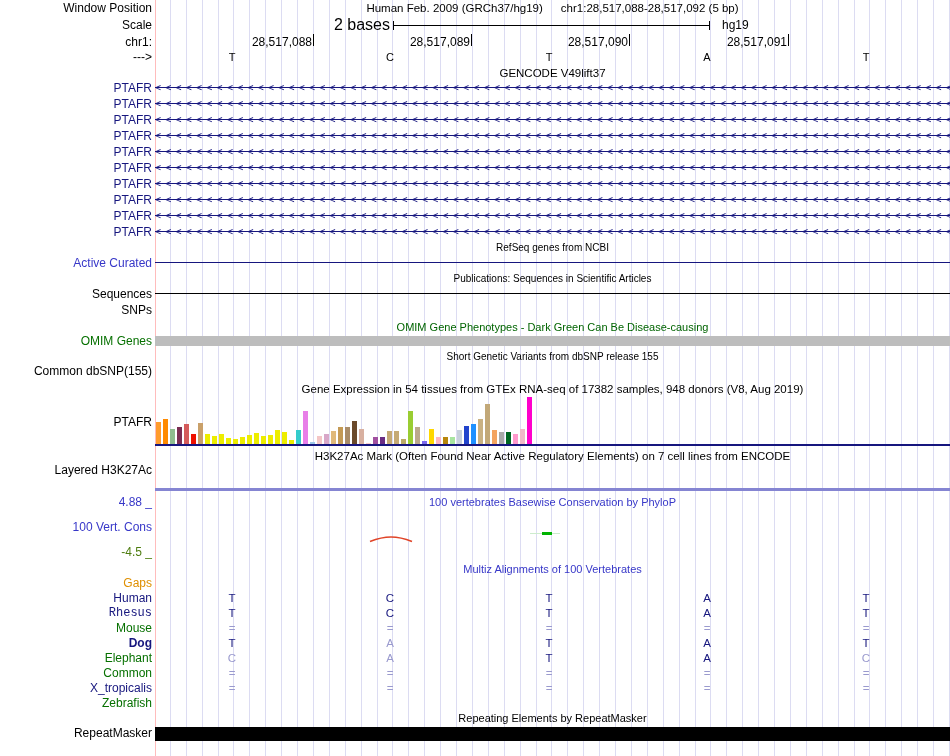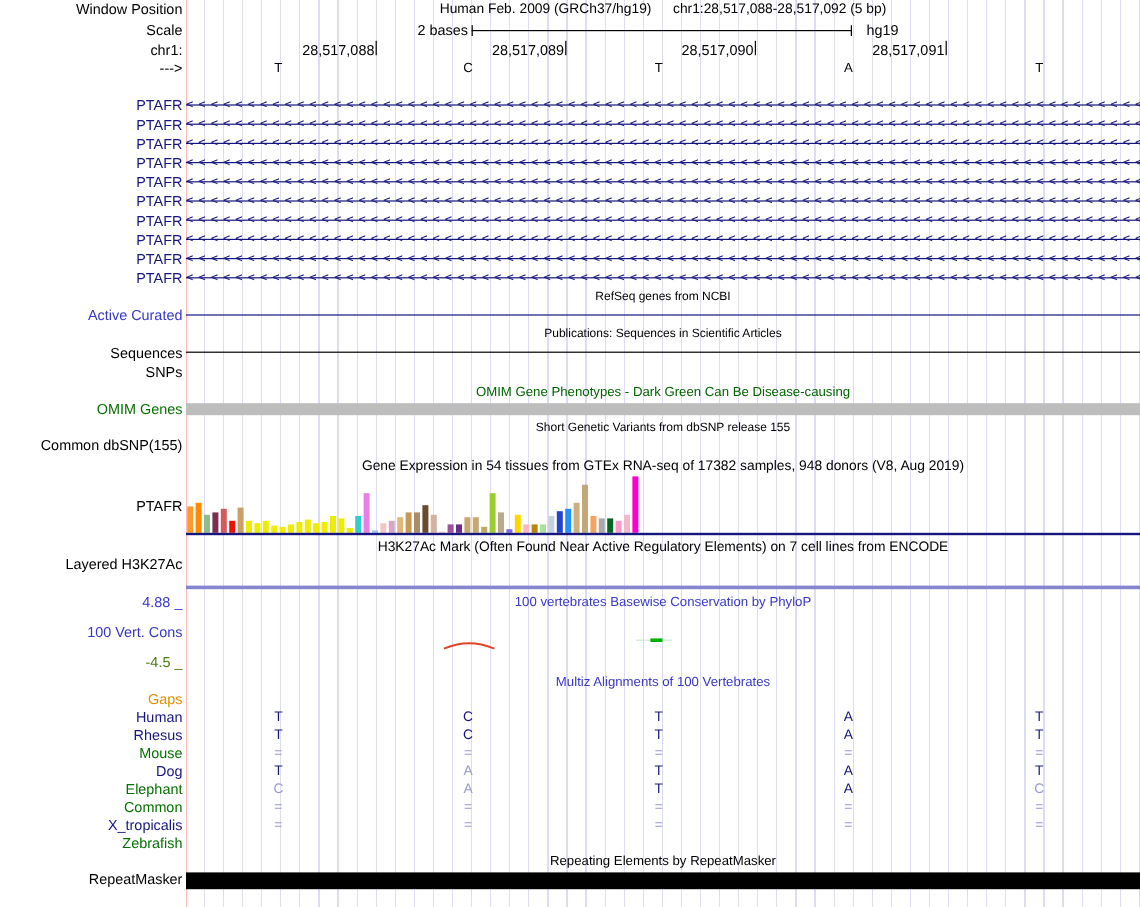--- a/index.html
+++ b/index.html
@@ -22,21 +22,21 @@
   .generow{position:absolute;left:155px;width:795px;height:16px;overflow:hidden;}
   .gline{position:absolute;left:0;top:7px;width:795px;height:1px;background:#16167e;}
   .garr{position:absolute;left:0;top:0;width:795px;height:16px;line-height:16px;
     font-family:"DejaVu Sans Mono",monospace;font-size:10px;letter-spacing:4.25px;color:#16167e;}
   .rcoord{position:absolute;width:90px;text-align:right;font-size:12px;line-height:14px;color:#000;}
   .rtick{position:absolute;width:1px;height:12px;background:#000;}
   .rbase{position:absolute;transform:translateX(-50%);font-size:11px;line-height:14px;color:#000;}
   .mz{position:absolute;transform:translateX(-50%);font-size:11.5px;line-height:14px;}
   .mzd{color:#16167e}
   .mzl{color:#9a9ace}
-  #scale-value{position:absolute;left:304px;top:18px;width:86px;text-align:right;font-size:12px;line-height:14px;}
+  #scale-value{position:absolute;left:304px;top:18px;width:86px;text-align:right;font-size:16px;line-height:14px;}
   #scale-genome{position:absolute;left:722px;top:18px;font-size:12px;line-height:14px;}
   .sbar{position:absolute;left:393px;top:25px;width:317px;height:1px;background:#000;}
   .stick{position:absolute;top:-4px;width:1px;height:9px;background:#000;}
   #gtex-chart{position:absolute;left:155px;top:397px;width:795px;height:47px;}
   .gtexbar{position:absolute;bottom:0;width:5px;}
   #gtex-baseline{top:444px;height:2px;background:#16167e;}
   #refseq-line{top:262px;height:1px;background:#16167e;}
   #sequences-line{top:293px;height:1px;background:#000;}
   #omim-bar{top:336px;height:10px;background:#bdbdbd;}
   #h3k27ac-line{top:488px;height:3px;background:#8585d2;}
@@ -61,20 +61,21 @@
   <div id="scale-value">2 bases</div>
   <div class="sbar">
       <div class="stick" style="left:0"></div>
       <div class="stick" style="right:0"></div>
     </div>
   <div id="scale-genome">hg19</div>
 
   <div class="lbl" style="top:35px">chr1:</div>
   <div class="lbl" style="top:50px">---&gt;</div>
 
+  <div class="tt lg" style="top:67px">GENCODE V49lift37</div>
 
   <div class="tt" style="top:242px">RefSeq genes from NCBI</div>
   <div class="lbl blue" style="top:256px">Active Curated</div>
   <div class="hline" id="refseq-line"></div>
 
   <div class="tt" style="top:273px">Publications: Sequences in Scientific Articles</div>
   <div class="lbl" style="top:287px">Sequences</div>
   <div class="hline" id="sequences-line"></div>
   <div class="lbl" style="top:303px">SNPs</div>
 
@@ -231,33 +232,33 @@
       <div class="gline"></div>
       <div class="garr">&lt;&lt;&lt;&lt;&lt;&lt;&lt;&lt;&lt;&lt;&lt;&lt;&lt;&lt;&lt;&lt;&lt;&lt;&lt;&lt;&lt;&lt;&lt;&lt;&lt;&lt;&lt;&lt;&lt;&lt;&lt;&lt;&lt;&lt;&lt;&lt;&lt;&lt;&lt;&lt;&lt;&lt;&lt;&lt;&lt;&lt;&lt;&lt;&lt;&lt;&lt;&lt;&lt;&lt;&lt;&lt;&lt;&lt;&lt;&lt;&lt;&lt;&lt;&lt;&lt;&lt;&lt;&lt;&lt;&lt;&lt;&lt;&lt;&lt;&lt;&lt;&lt;&lt;</div>
     </div>
     <div class="lbl" style="top: 576px; color: rgb(223, 143, 0);">Gaps</div>
     <div class="lbl" style="top: 591px; color: rgb(22, 22, 126); text-align: center;">Human</div>
     <div class="mz mzd" style="left: 232px; top: 591px;">T</div>
     <div class="mz mzd" style="left: 390px; top: 591px;">C</div>
     <div class="mz mzd" style="left: 549px; top: 591px;">T</div>
     <div class="mz mzd" style="left: 707px; top: 591px;">A</div>
     <div class="mz mzd" style="left: 866px; top: 591px;">T</div>
-    <div class="lbl" style="top: 606px; color: rgb(22, 22, 126);">Rhesus</div>
+    <div class="lbl" style="top: 606px; color: rgb(22, 22, 126); font-family: Liberation Mono, monospace;">Rhesus</div>
     <div class="mz mzd" style="left: 232px; top: 606px;">T</div>
     <div class="mz mzd" style="left: 390px; top: 606px;">C</div>
     <div class="mz mzd" style="left: 549px; top: 606px;">T</div>
     <div class="mz mzd" style="left: 707px; top: 606px;">A</div>
     <div class="mz mzd" style="left: 866px; top: 606px;">T</div>
     <div class="lbl" style="top: 621px; color: rgb(6, 112, 0);">Mouse</div>
     <div class="mz mzl" style="left: 232px; top: 621px;">=</div>
     <div class="mz mzl" style="left: 390px; top: 621px;">=</div>
     <div class="mz mzl" style="left: 549px; top: 621px;">=</div>
     <div class="mz mzl" style="left: 707px; top: 621px;">=</div>
     <div class="mz mzl" style="left: 866px; top: 621px;">=</div>
-    <div class="lbl" style="top: 636px; color: rgb(22, 22, 126);">Dog</div>
+    <div class="lbl" style="top: 636px; color: rgb(22, 22, 126); font-weight: bold;">Dog</div>
     <div class="mz mzd" style="left: 232px; top: 636px;">T</div>
     <div class="mz mzl" style="left: 390px; top: 636px;">A</div>
     <div class="mz mzd" style="left: 549px; top: 636px;">T</div>
     <div class="mz mzd" style="left: 707px; top: 636px;">A</div>
     <div class="mz mzd" style="left: 866px; top: 636px;">T</div>
     <div class="lbl" style="top: 651px; color: rgb(6, 112, 0);">Elephant</div>
     <div class="mz mzl" style="left: 232px; top: 651px;">C</div>
     <div class="mz mzl" style="left: 390px; top: 651px;">A</div>
     <div class="mz mzd" style="left: 549px; top: 651px;">T</div>
     <div class="mz mzd" style="left: 707px; top: 651px;">A</div>

